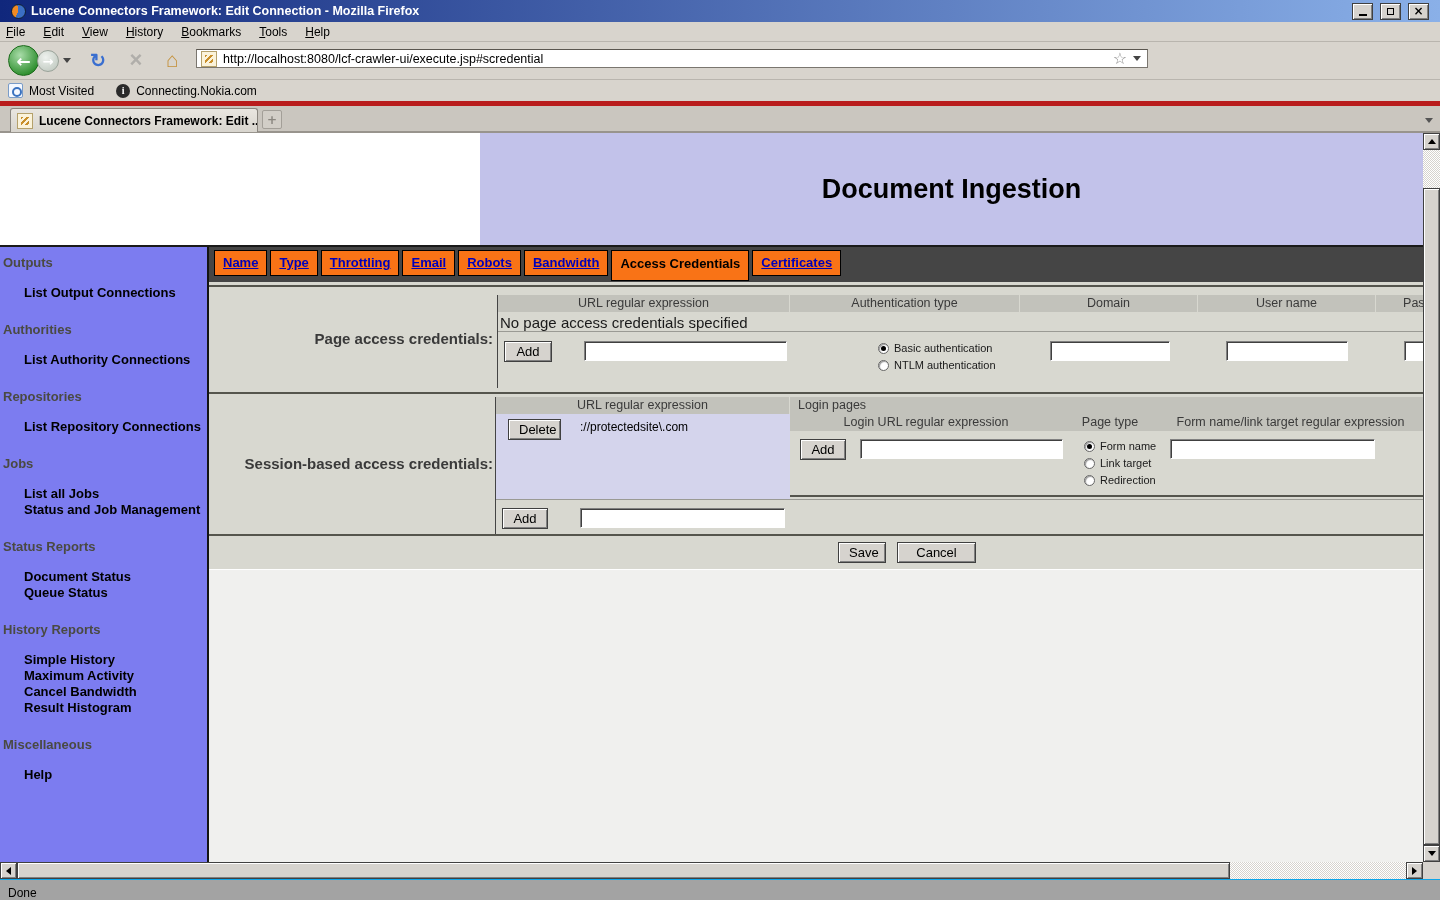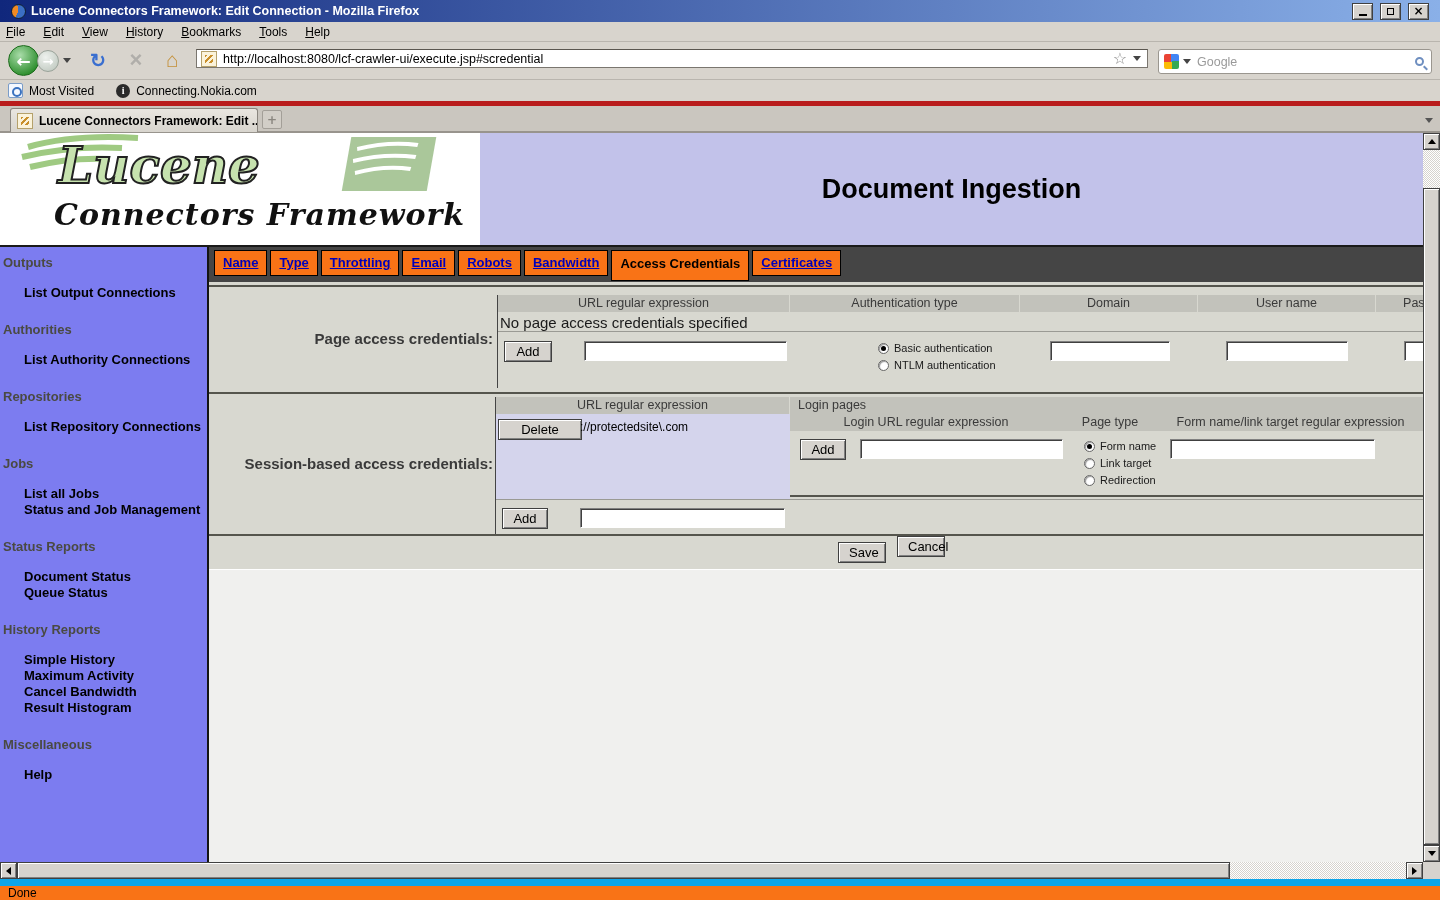--- a/index.html
+++ b/index.html
@@ -153,22 +153,22 @@
     display:flex; align-items:center; justify-content:center; }
   .vthumb { position:absolute; left:0; top:55px; bottom:17px; width:17px; background:#d6d3ce;
     border:1px solid #404040; box-shadow: inset 1px 1px 0 #fff, inset -1px -1px 0 #808080; }
   .hscroll { position:absolute; top:862px; left:0; right:0; height:17px; }
   .hthumb { position:absolute; left:17px; top:0; width:1213px; height:17px; background:#d6d3ce;
     border:1px solid #404040; box-shadow: inset 1px 1px 0 #fff, inset -1px -1px 0 #808080; }
   .tri-up2 { width:0;height:0;border-left:4px solid transparent;border-right:4px solid transparent;border-bottom:5px solid #000; }
   .tri-dn2 { width:0;height:0;border-left:4px solid transparent;border-right:4px solid transparent;border-top:5px solid #000; }
   .tri-lf2 { width:0;height:0;border-top:4px solid transparent;border-bottom:4px solid transparent;border-right:5px solid #000; }
   .tri-rt2 { width:0;height:0;border-top:4px solid transparent;border-bottom:4px solid transparent;border-left:5px solid #000; }
-  .statusbar { position:absolute; top:879px; left:0; right:0; height:21px; background:#f97316;
-    border-top:7px solid #0ea5e9; font-size:12px; display:flex; align-items:flex-end; padding-left:8px; }
+  .statusbar { position:absolute; top:879px; left:0; right:0; height:21px; background:#a3a3a3;
+    border-top:1px solid #0ea5e9; font-size:12px; display:flex; align-items:flex-end; padding-left:8px; }
 </style>
 </head>
 <body>
 
 <div class="titlebar">
   <span class="ff-icon"></span>
   <span class="title">Lucene Connectors Framework: Edit Connection - Mozilla Firefox</span>
   <span class="win-btn">
       <span class="glyph-min"></span>
     </span>
@@ -206,26 +206,20 @@
     </div>
   <div class="nav-glyph" style="left:158px; color:#c49038; font-size:21px;">
       <span>⌂</span>
     </div>
   <div class="urlbar">
     <span class="favicon"></span>
     <input type="text" value="http://localhost:8080/lcf-crawler-ui/execute.jsp#scredential" style="">
     <span class="star">☆</span>
     <span class="url-caret"></span>
   </div>
-  <div class="searchbox">
-    <span class="gicon"></span>
-    <span class="url-caret"></span>
-    <input type="text" placeholder="Google" style="">
-    <span class="mag"></span>
-  </div>
 </div>
 
 <div class="bookmarksbar">
   <span class="bm-item">
     <span class="mv-icon"></span>
     <span>Most Visited</span>
   </span>
   <span class="bm-item">
     <span class="nokia-icon">i</span>
     <span>Connecting.Nokia.com</span>
@@ -240,35 +234,20 @@
   <div class="newtab-btn">
       <span>+</span>
     </div>
   <div class="alltabs-btn">
       <span class="tri-down"></span>
     </div>
 </div>
 
 <div class="page">
 
-  <div class="logo-area">
-    <svg width="460" height="62" viewBox="0 0 460 62">
-      <path d="M28 14 q45 -13 110 -9" stroke="#9fca82" stroke-width="6" fill="none"></path>
-      <path d="M22 24 q50 -12 100 -9" stroke="#9fca82" stroke-width="6" fill="none"></path>
-      <path d="M30 34 q40 -10 80 -8" stroke="#9fca82" stroke-width="6" fill="none"></path>
-      <g transform="skewX(-10)">
-        <rect x="352" y="4" width="85" height="54" fill="#aac79a"></rect>
-        <path d="M360 16 q30 -8 60 -4" stroke="#fff" stroke-width="4" fill="none"></path>
-        <path d="M358 28 q30 -8 62 -4" stroke="#fff" stroke-width="4" fill="none"></path>
-        <path d="M362 40 q28 -8 55 -4" stroke="#fff" stroke-width="4" fill="none"></path>
-      </g>
-      <text x="58" y="50" font-family="DejaVu Serif, serif" font-style="italic" font-weight="bold" font-size="50" fill="#c6e2ae" stroke="#222" stroke-width="2">Lucene</text>
-    </svg>
-    <div class="logo-sub">Connectors Framework</div>
-  </div>
 
   <div class="banner">
     <span class="ptitle">Document Ingestion</span>
   </div>
   <div class="hrule"></div>
 
   <div class="sidebar">
     <div class="sb-title first">Outputs</div>
     <a class="sb-link sb-gap">List Output Connections</a>
     <div class="sb-title">Authorities</div>
@@ -335,21 +314,21 @@
 
     <div class="sec sec2">
       <div class="sec-label">Session-based access credentials:</div>
       <div class="sb-tbl">
         <div class="tblhead">
           <div style="width:294px;">URL regular expression</div>
           <div style="width:640px; text-align:left; padding-left:8px;">Login pages</div>
         </div>
         <div class="sb-body">
           <div class="sb-cell-url">
-            <button class="btn" style="position:absolute; left:2px; top:5px; width:84px;">Delete</button>
+            <button class="btn" style="position:absolute; left:12px; top:5px; width:53px;">Delete</button>
             <span class="url-regexp-text">://protectedsite\.com</span>
           </div>
           <div class="sb-cell-login">
             <div class="lp-head">
               <div class="lw1">Login URL regular expression</div>
               <div class="lw2">Page type</div>
               <div class="lw3">Form name/link target regular expression</div>
             </div>
             <div class="lp-body">
               <button class="btn" style="position:absolute; left:10px; top:8px; width:46px;">Add</button>
@@ -374,21 +353,21 @@
         </div>
         <div class="sb-addrow">
           <button class="btn" style="position:absolute; left:6px; top:8px; width:46px;">Add</button>
           <input class="txt" style="position: absolute; left: 84px; top: 8px; width: 205px;">
         </div>
       </div>
     </div>
 
     <div class="actions">
       <button class="btn" style="position:absolute; left:629px; top:6px; width:48px;">Save</button>
-      <button class="btn" style="position:absolute; left:688px; top:0; width:48px;">Cancel</button>
+      <button class="btn" style="position:absolute; left:688px; top:6px; width:79px;">Cancel</button>
     </div>
     <div class="lower"></div>
   </div>
 
   <div class="vscroll checker">
     <div class="sbtn" style="top:0; left:0;">
         <span class="tri-up2"></span>
       </div>
     <div class="vthumb"></div>
     <div class="sbtn" style="bottom:0; left:0;">

